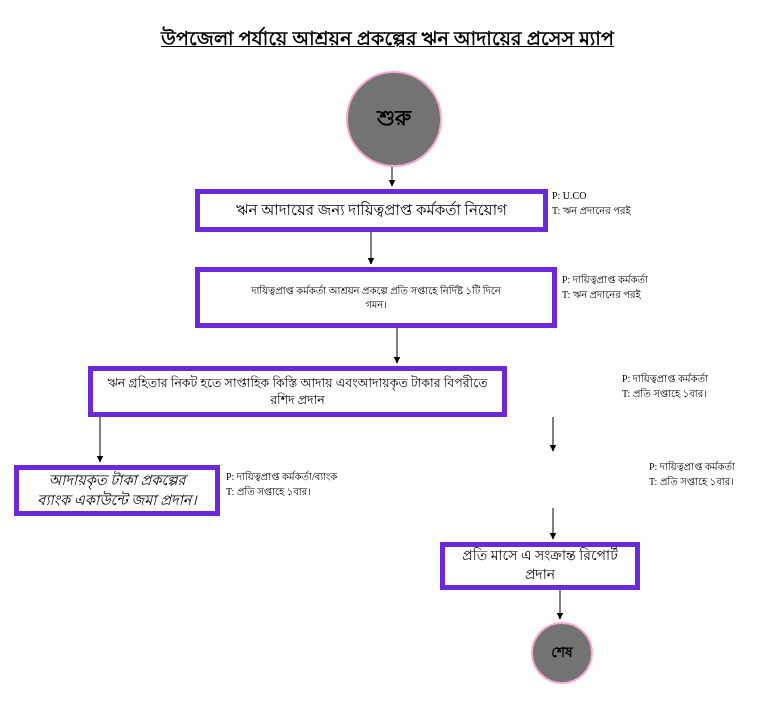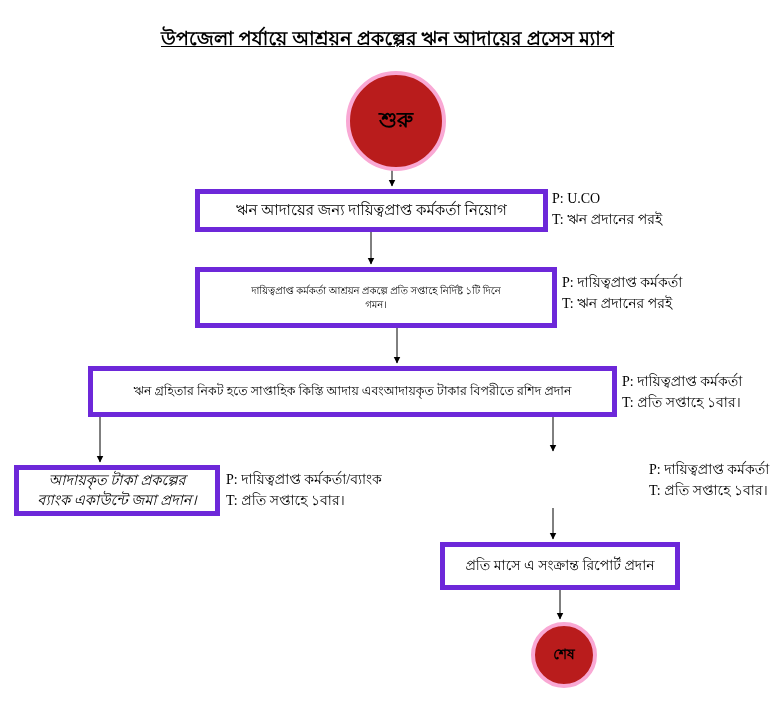--- a/index.html
+++ b/index.html
@@ -28,23 +28,23 @@
     letter-spacing: 0.2px;
   }
   .connectors {
     position: absolute;
     top: 0;
     left: 0;
     pointer-events: none;
   }
   .node-circle {
     position: absolute;
-    border: 4px solid #f9a8d4;
+    border: 2px solid #f9a8d4;
     border-radius: 50%;
-    background: #b91c1c;
+    background: #737373;
     display: flex;
     align-items: center;
     justify-content: center;
     font-weight: bold;
     text-align: center;
   }
   .start-node { left: 346px; top: 71px; width: 92px; height: 92px; font-size: 21px; }
   .end-node   { left: 531px; top: 622px; width: 58px; height: 58px; font-size: 14px; }
   .box {
     position: absolute;
@@ -52,27 +52,27 @@
     background: #fff;
     display: flex;
     align-items: center;
     justify-content: center;
     text-align: center;
     box-sizing: border-box;
     line-height: 1.35;
   }
   .box-1 { left: 195px; top: 189px; width: 353px; height: 43px; font-size: 15px; padding: 2px 10px; }
   .box-2 { left: 195px; top: 267px; width: 362px; height: 61px; font-size: 10px; padding: 2px 42px; }
-  .box-3 { left: 88px;  top: 366px; width: 529px; height: 51px; font-size: 12.5px; padding: 2px 8px; }
+  .box-3 { left: 88px;  top: 366px; width: 419px; height: 51px; font-size: 12.5px; padding: 2px 8px; }
   .box-4 { left: 14px;  top: 465px; width: 206px; height: 51px; font-size: 14.5px; padding: 2px 12px; font-style: italic; }
   .box-5 { left: 440px; top: 454px; width: 205px; height: 54px; font-size: 15px; padding: 2px 14px; }
-  .box-6 { left: 440px; top: 542px; width: 240px; height: 48px; font-size: 14px; padding: 2px 8px; }
+  .box-6 { left: 440px; top: 542px; width: 200px; height: 48px; font-size: 14px; padding: 2px 8px; }
   .annot {
     position: absolute;
-    font-size: 14px;
+    font-size: 10px;
     line-height: 1.5;
     white-space: nowrap;
     text-align: left;
   }
   .annot-1 { left: 552px; top: 188px; }
   .annot-2 { left: 562px; top: 272px; }
   .annot-3 { left: 622px; top: 371px; }
   .annot-4 { left: 226px; top: 469px; }
   .annot-5 { left: 649px; top: 459px; }
 </style>

